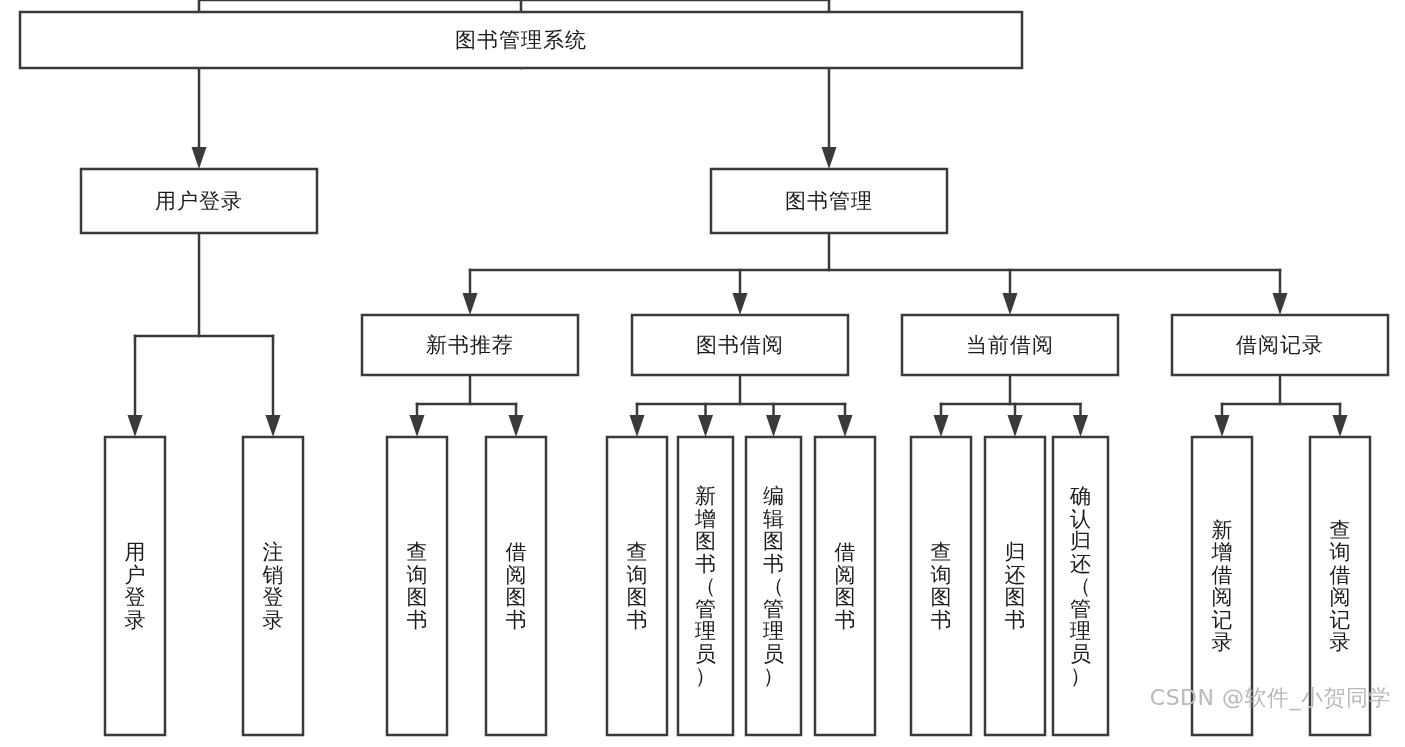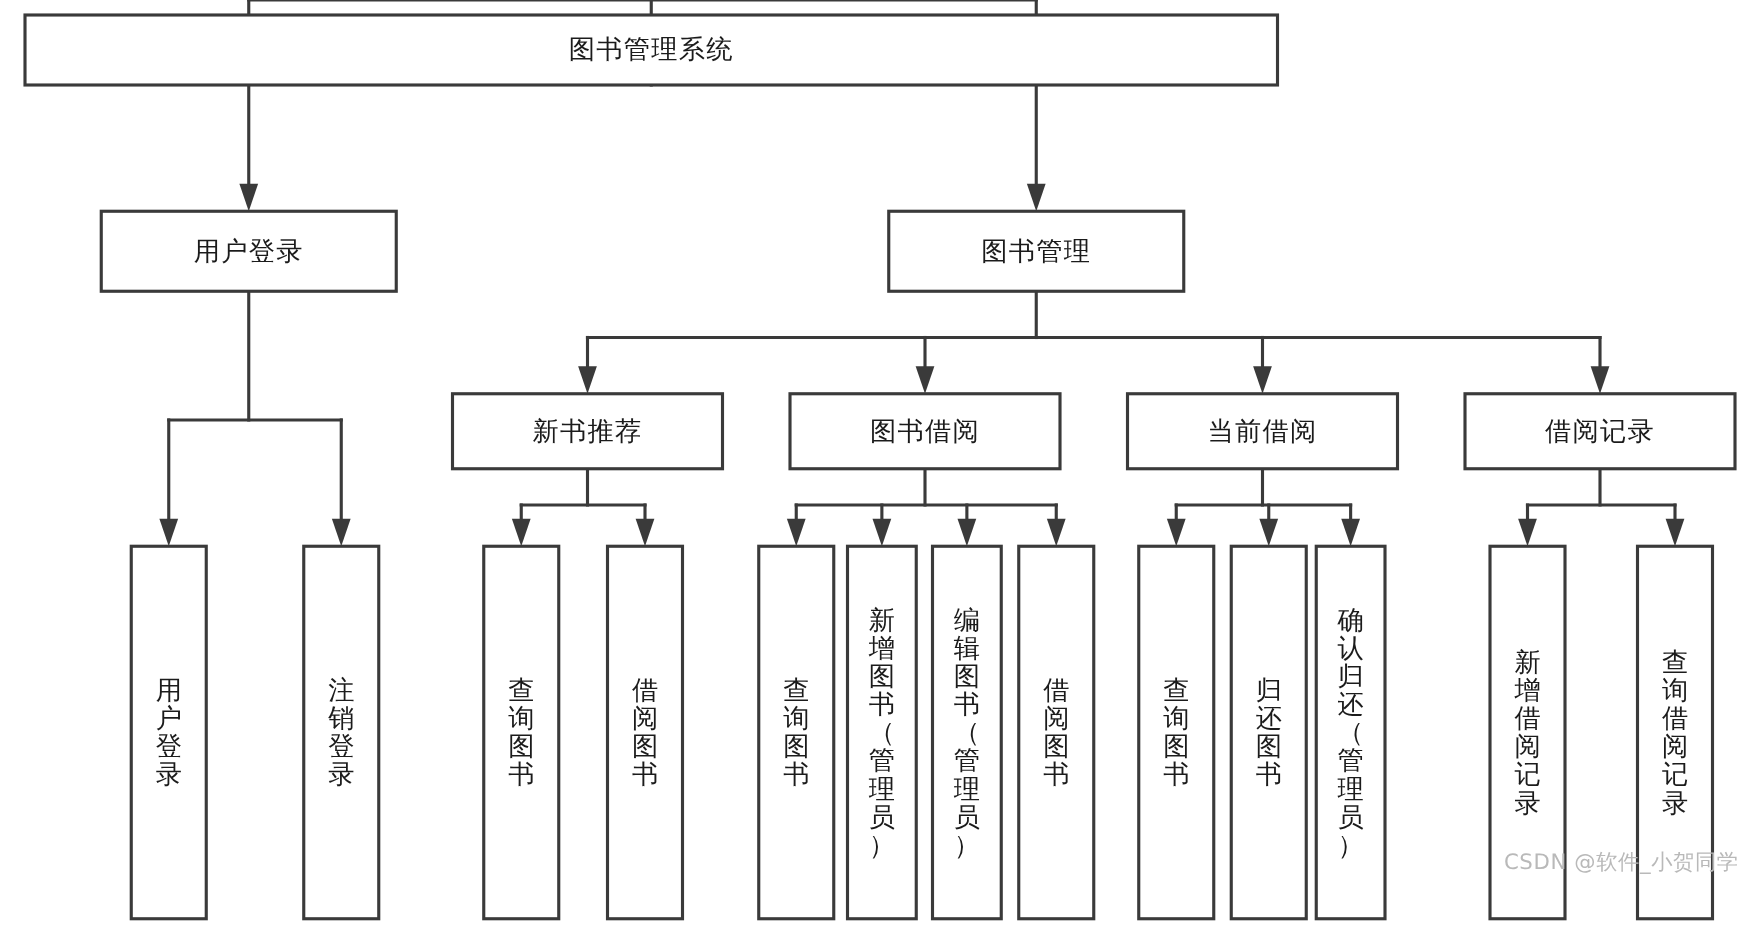--- a/index.html
+++ b/index.html
@@ -49,23 +49,23 @@
   .node-label {
     fill: #1b1b1b;
     font-family: "DejaVu Sans", "Liberation Sans", sans-serif;
     font-size: 21px;
     text-anchor: middle;
     dominant-baseline: middle;
   }
   .watermark-text {
     position: absolute;
     right: 14px;
-    bottom: 18px;
+    bottom: 6px;
     font-family: "DejaVu Sans", "Liberation Sans", sans-serif;
-    font-size: 17px;
+    font-size: 22px;
     color: #b9b9b9;
     white-space: nowrap;
     letter-spacing: 0.5px;
     user-select: none;
   }
 </style>
 </head>
 <body>
 
 <div id="diagram-root">

